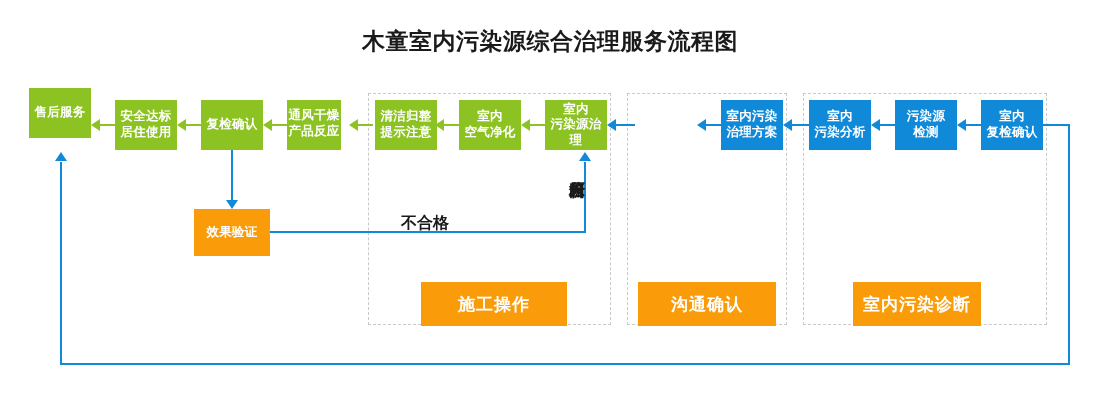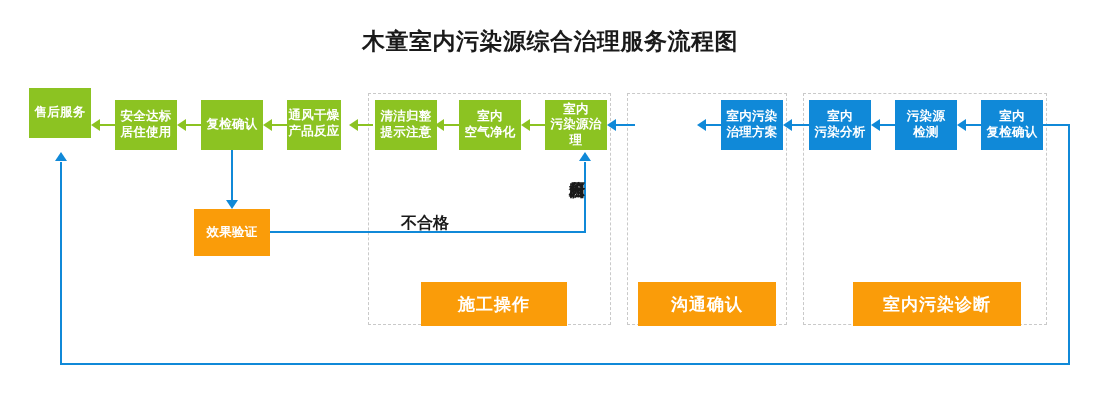--- a/index.html
+++ b/index.html
@@ -256,17 +256,17 @@
   <div class="conn hline" style="left:60px; top:363px; width:1010px;"></div>
   <div class="conn vline" style="left:60px; top:162px; height:203px;"></div>
   <div class="arrow arrow-up" style="left:55px; top:152px;"></div>
 
   <div class="section-label" style="left:421px; top:282px; width:146px; height:44px;">
     <span>施工操作</span>
   </div>
   <div class="section-label" style="left:638px; top:282px; width:138px; height:44px;">
     <span>沟通确认</span>
   </div>
-  <div class="section-label" style="left:853px; top:282px; width:168px; height:44px;">
+  <div class="section-label" style="left:853px; top:282px; width:128px; height:44px;">
     <span>室内污染诊断</span>
   </div>
 
 </div>
 
 </body></html>

